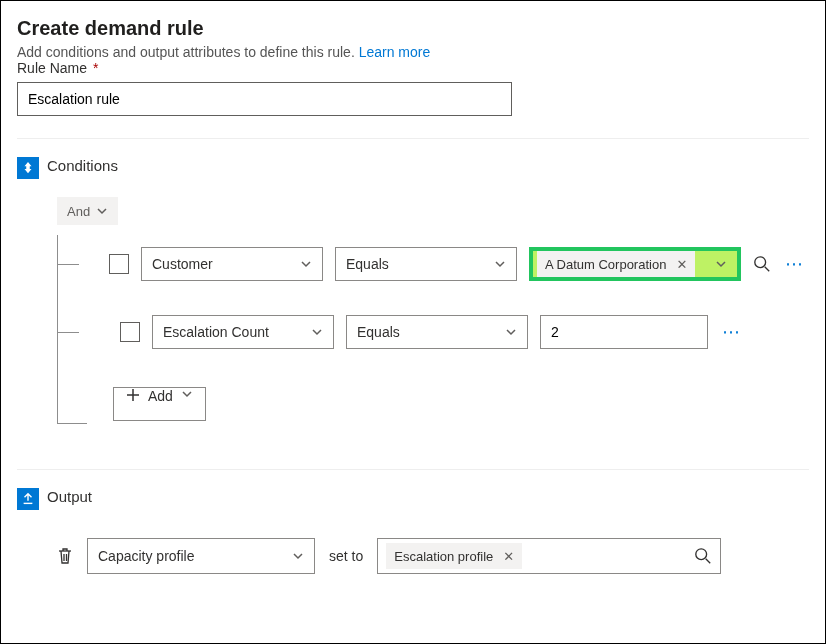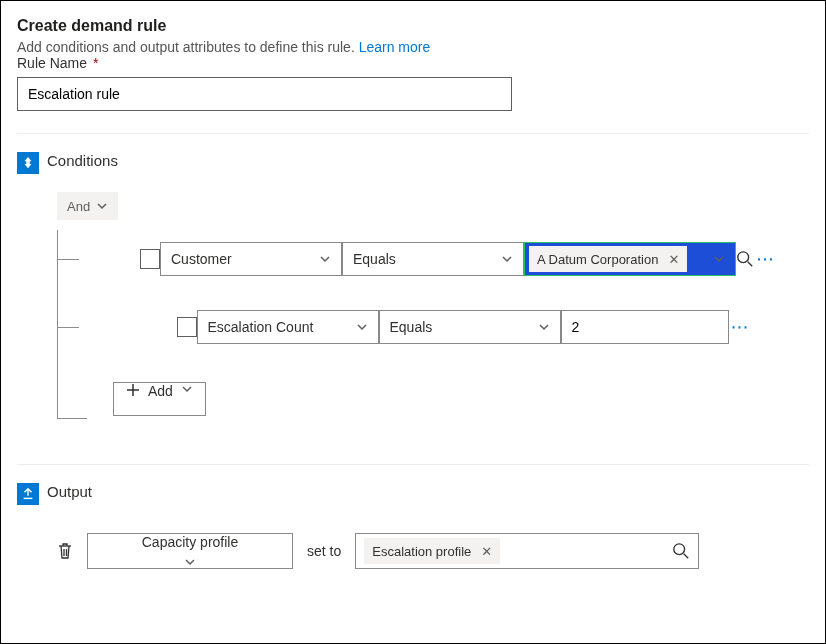--- a/index.html
+++ b/index.html
@@ -13,21 +13,21 @@
     height: 644px;
   }
   .frame {
     border: 1px solid #000;
     width: 826px;
     height: 644px;
     padding: 16px 16px 20px 16px;
     position: relative;
   }
   .page-title {
-    font-size: 16px;
+    font-size: 20px;
     font-weight: 600;
     margin: 0 0 4px 0;
     color: #201f1e;
   }
   .page-subtitle {
     font-size: 14px;
     color: #555;
   }
   .page-subtitle a { color: #0078d4; text-decoration: none; cursor: pointer; }
 
@@ -63,41 +63,41 @@
   .and-pill {
     display: inline-flex; align-items: center; gap: 6px;
     background: #f3f2f1; color: #605e5c;
     height: 28px; padding: 0 10px; font-size: 13px;
     cursor: pointer;
   }
 
   .tree-line { position: absolute; border-left: 1px solid #8d8d8d; }
   .tree-h { position: absolute; border-top: 1px solid #8d8d8d; }
 
-  .row { display: flex; align-items: center; gap: 0; justify-content: center; }
+  .row { display: flex; align-items: center; gap: 12px; }
   .row.cond { position: relative; }
 
   .chk {
     width: 20px; height: 20px; border: 1px solid #605e5c; background: #fff;
     cursor: pointer; flex-shrink: 0;
   }
 
   .fsel {
     height: 34px; border: 1px solid #8a8886; background: #fff;
     display: flex; align-items: center; justify-content: space-between;
     padding: 0 10px; font-size: 14px; color: #323130; cursor: pointer;
   }
   .fsel.w180 { width: 182px; }
 
   .chev { flex-shrink: 0; }
   .chev svg { width: 12px; height: 12px; display: block; }
   .chev svg path { stroke: #605e5c; stroke-width: 1.5; fill: none; }
 
   .tag-box {
-    height: 34px; border: 1px solid #22c55e; background: #1d4ed8;
+    height: 34px; border: 4px solid #22c55e; background: #bef264;
     display: flex; align-items: center; padding: 0 6px 0 4px; width: 212px;
   }
   .tag-chip {
     background: #f3f2f1; height: 26px; display: inline-flex; align-items: center;
     padding: 0 4px 0 8px; gap: 6px; font-size: 13px; color: #323130;
     cursor: default;
   }
   .tag-chip .close { cursor: pointer; padding: 0 4px; color: #605e5c; }
   .tag-box .chev-r { margin-left: auto; padding: 0 4px; cursor: pointer; }
 
@@ -119,21 +119,21 @@
     display: inline-flex; gap: 8px; padding: 0 12px;
     font-size: 14px; cursor: pointer;
   }
   .plus svg { width: 14px; height: 14px; display: block; }
   .plus svg line { stroke: #323130; stroke-width: 1.5; }
 
   .output-row { display: flex; align-items: center; gap: 14px; padding-left: 40px; margin-top: 28px; }
   .trash-ico svg { width: 16px; height: 18px; }
   .trash-ico svg path, .trash-ico svg rect, .trash-ico svg line { stroke: #323130; stroke-width: 1.3; fill: none; }
   .setto { color: #323130; font-size: 14px; }
-  .out-dd { width: 206px; flex-direction: column; }
+  .out-dd { width: 228px; }
   .out-lookup {
     height: 36px; border: 1px solid #8a8886; background: #fff; width: 344px;
     display: flex; align-items: center; padding: 0 8px;
   }
   .out-lookup .search-r { margin-left: auto; }
 
   .cond-rows { position: relative; margin-top: 22px; padding-left: 26px; }
 </style>
 </head>
 <body>

